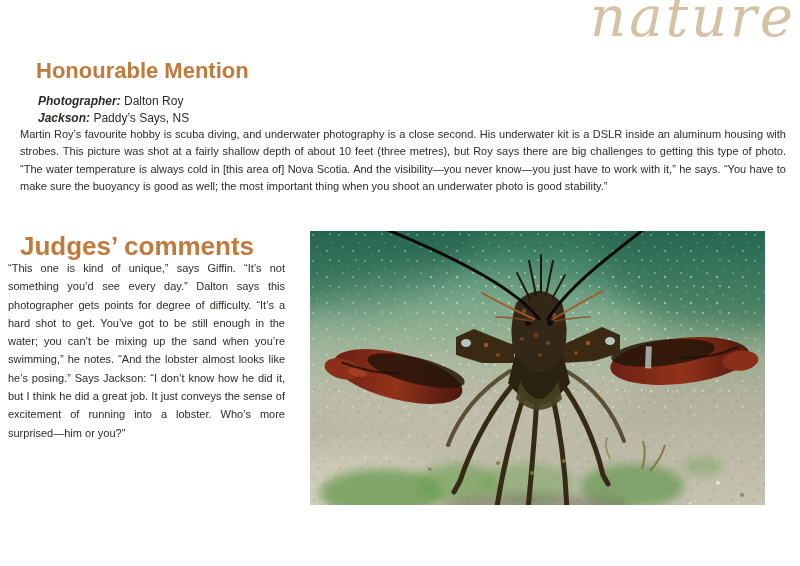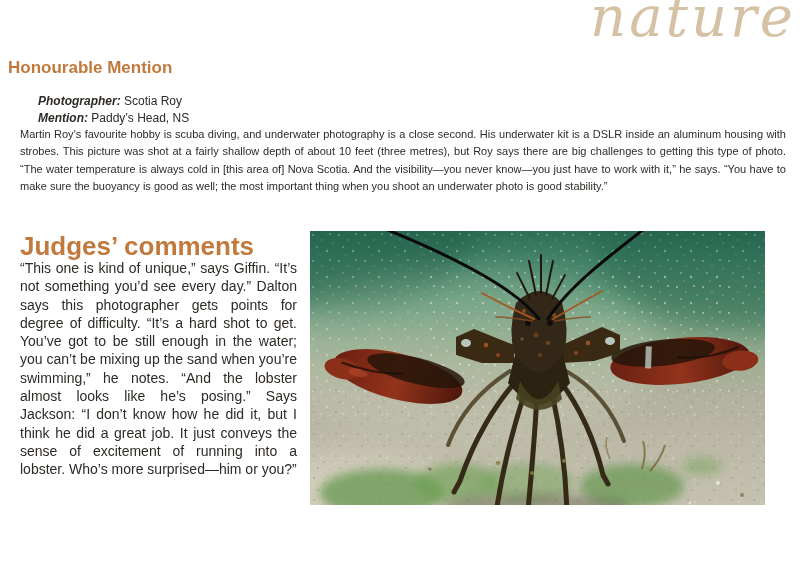--- a/index.html
+++ b/index.html
@@ -13,38 +13,38 @@
   body{font-family:"Liberation Sans",sans-serif;color:var(--body_text);}
   .page{position:relative;width:800px;height:505px;background:#ffffff;overflow:hidden;}
 
   .masthead-title{
     position:absolute;top:-16px;right:4px;
     font-family:"DejaVu Serif",serif;font-style:italic;font-weight:400;
     font-size:56px;letter-spacing:3px;color:var(--masthead);
   }
 
   .article-heading{
-    position:absolute;left:8px;top:58px;
-    font-size:17px;font-weight:bold;color:var(--accent);letter-spacing:0;
+    position:absolute;left:36px;top:58px;
+    font-size:22px;font-weight:bold;color:var(--accent);letter-spacing:0;
   }
   .credit-block{position:absolute;left:38px;top:93px;font-size:12px;line-height:17px;}
   .credit-label{font-weight:bold;font-style:italic;}
 
   .intro-paragraph{
     position:absolute;left:20px;top:126px;width:766px;
     font-size:11px;line-height:17.4px;text-align:justify;color:var(--body_text);
   }
 
   .judges-heading{
     position:absolute;left:20px;top:231px;
     font-size:26px;font-weight:bold;color:var(--accent);
   }
   .judges-paragraph{
-    position:absolute;left:20px;top:259px;width:277px;
-    font-size:14px;line-height:18.3px;text-align:justify;color:var(--body_text);
+    position:absolute;left:8px;top:259px;width:277px;
+    font-size:11px;line-height:18.3px;text-align:justify;color:var(--body_text);
   }
 
   .photo-figure{
     position:absolute;left:310px;top:231px;width:455px;height:296px;
     overflow:hidden;
   }
   .photo-figure svg{display:block;width:455px;height:296px;}
 
   .page-footer{
     position:absolute;top:544px;right:30px;
@@ -59,22 +59,22 @@
 </head>
 <body>
 
 <div class="page">
 
   <div class="masthead-title">nature</div>
 
   <h1 class="article-heading">Honourable Mention</h1>
 
   <div class="credit-block">
-    <div><span class="credit-label">Photographer:</span> <span>Scotia Roy</span></div>
-    <div><span class="credit-label">Mention:</span> <span>Paddy’s Head, NS</span></div>
+    <div><span class="credit-label">Photographer:</span> <span>Dalton Roy</span></div>
+    <div><span class="credit-label">Jackson:</span> <span>Paddy’s Says, NS</span></div>
   </div>
 
   <p class="intro-paragraph">Martin Roy’s favourite hobby is scuba diving, and underwater photography is a close second. His underwater kit is a DSLR inside an aluminum housing with strobes. This picture was shot at a fairly shallow depth of about 10 feet (three metres), but Roy says there are big challenges to getting this type of photo. “The water temperature is always cold in [this area of] Nova Scotia. And the visibility—you never know—you just have to work with it,” he says. “You have to make sure the buoyancy is good as well; the most important thing when you shoot an underwater photo is good stability.”</p>
 
   <h2 class="judges-heading">Judges’ comments</h2>
   <p class="judges-paragraph">“This one is kind of unique,” says Giffin. “It’s not something you’d see every day.” Dalton says this photographer gets points for degree of difficulty. “It’s a hard shot to get. You’ve got to be still enough in the water; you can’t be mixing up the sand when you’re swimming,” he notes. “And the lobster almost looks like he’s posing.” Says Jackson: “I don’t know how he did it, but I think he did a great job. It just conveys the sense of excitement of running into a lobster. Who’s more surprised—him or you?”</p>
 
   <figure class="photo-figure">
     <svg viewBox="0 0 455 296" xmlns="http://www.w3.org/2000/svg">
       <defs>

